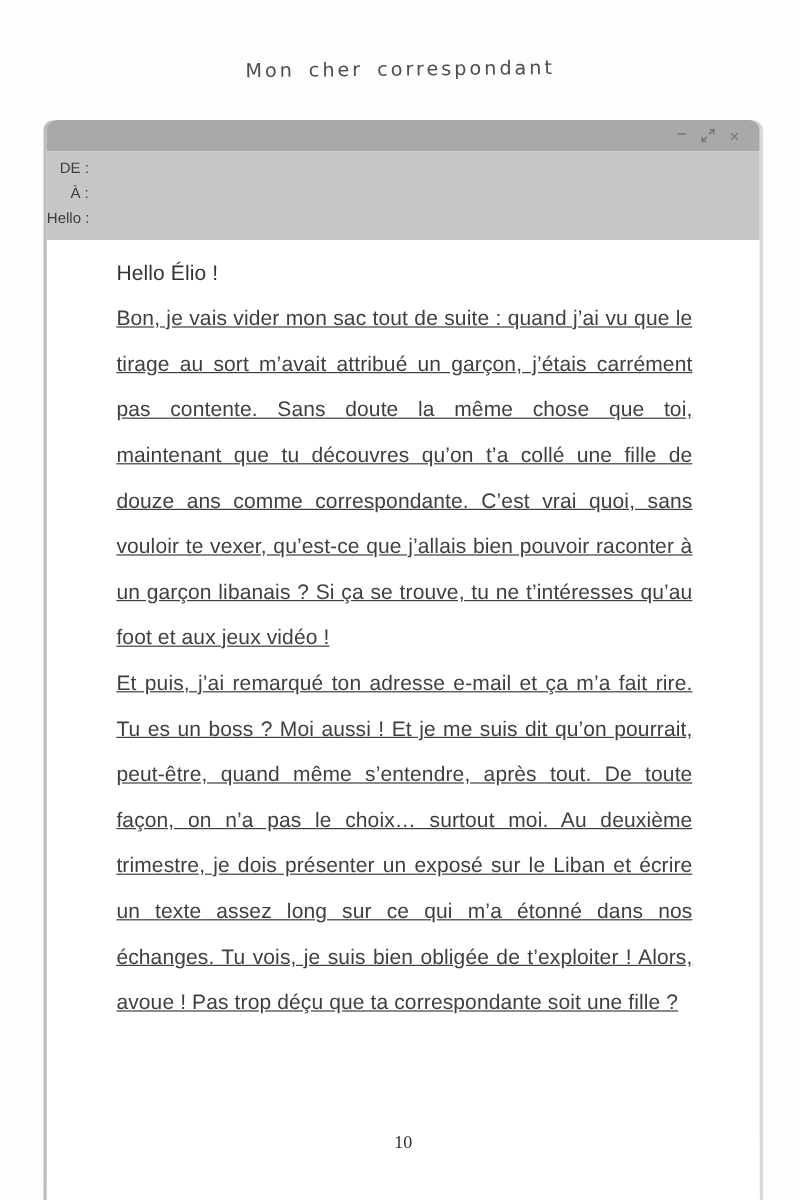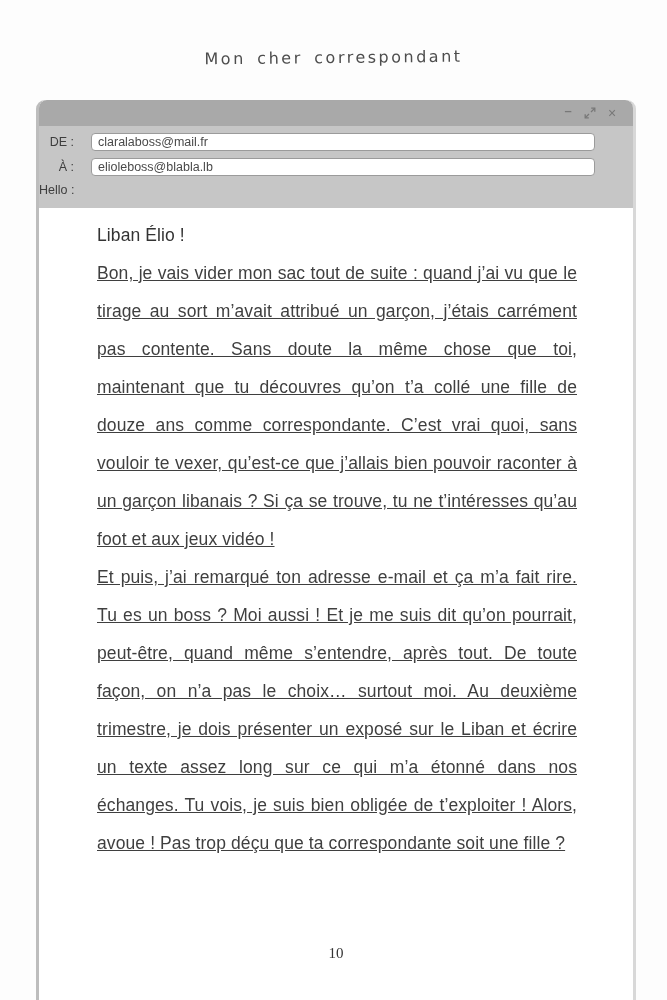--- a/index.html
+++ b/index.html
@@ -142,32 +142,30 @@
       </span>
     </button>
     <button class="win-btn close">
       <span>×</span>
     </button>
   </div>
 
   <div class="header">
     <div class="field-row">
       <div class="field-label">DE :</div>
-      <input class="field-input" type="text" value="claralaboss@mail.fr" style="">
     </div>
     <div class="field-row">
       <div class="field-label">À :</div>
-      <input class="field-input" type="text" value="elioleboss@blabla.lb" style="">
     </div>
     <div class="field-row">
       <div class="field-label">Hello :</div>
     </div>
   </div>
 
   <div class="email-body">
-    <div class="email-greeting">Liban Élio !</div>
+    <div class="email-greeting">Hello Élio !</div>
     <div class="email-paragraph">Bon, je vais vider mon sac tout de suite : quand j’ai vu que le tirage au sort m’avait attribué un garçon, j’étais carrément pas contente. Sans doute la même chose que toi, maintenant que tu découvres qu’on t’a collé une fille de douze ans comme correspondante. C’est vrai quoi, sans vouloir te vexer, qu’est-ce que j’allais bien pouvoir raconter à un garçon libanais ? Si ça se trouve, tu ne t’intéresses qu’au foot et aux jeux vidéo !</div>
     <div class="email-paragraph">Et puis, j’ai remarqué ton adresse e-mail et ça m’a fait rire. Tu es un boss ? Moi aussi ! Et je me suis dit qu’on pourrait, peut-être, quand même s’entendre, après tout. De toute façon, on n’a pas le choix… surtout moi. Au deuxième trimestre, je dois présenter un exposé sur le Liban et écrire un texte assez long sur ce qui m’a étonné dans nos échanges. Tu vois, je suis bien obligée de t’exploiter ! Alors, avoue ! Pas trop déçu que ta correspondante soit une fille ?</div>
   </div>
 
 </div>
 
 <div class="page-number">10</div>
 
 </body></html>

